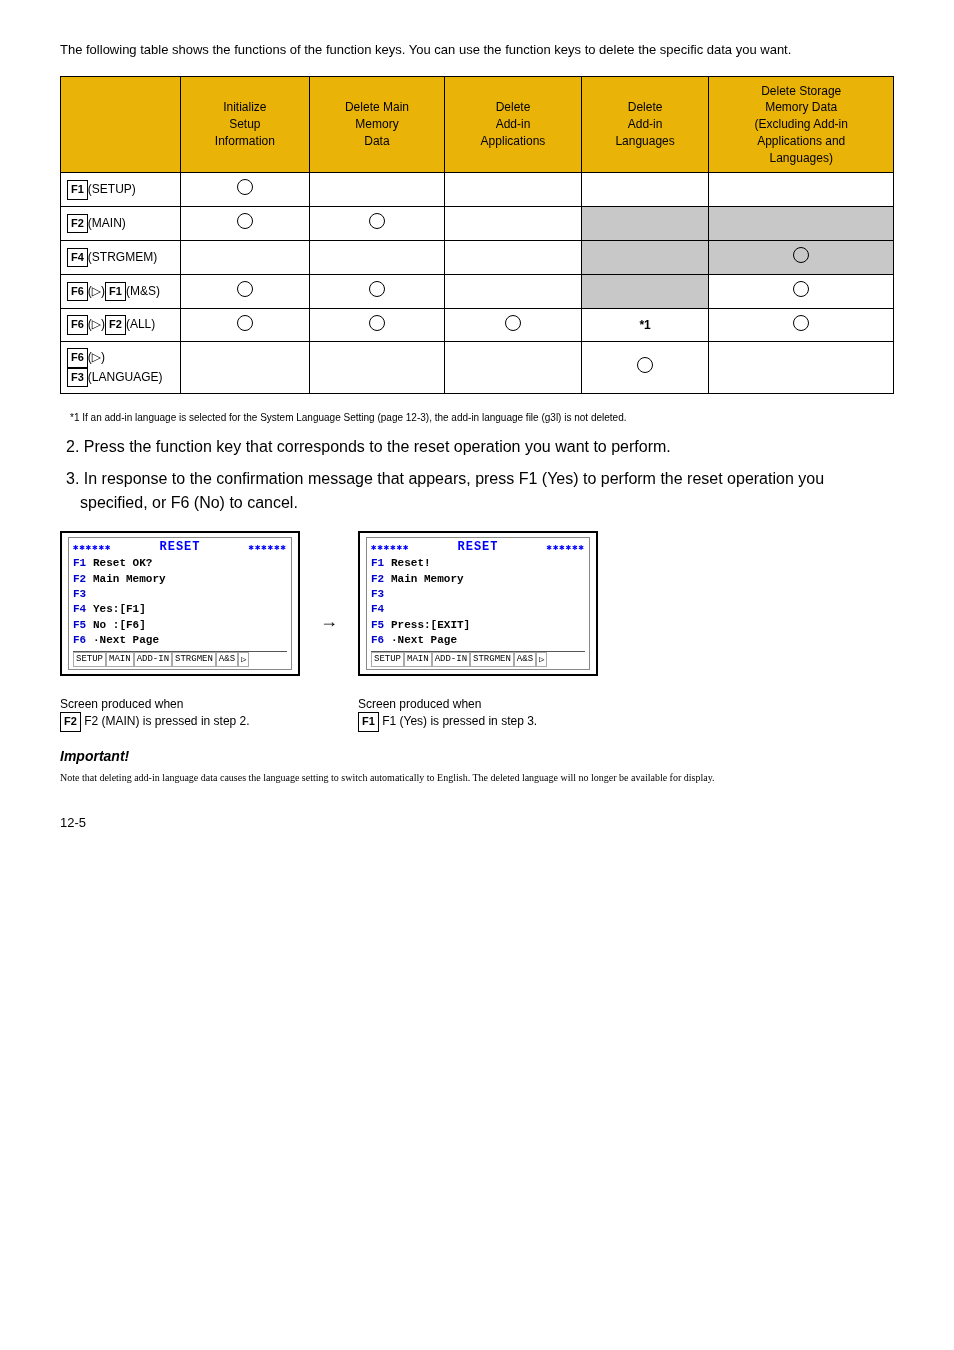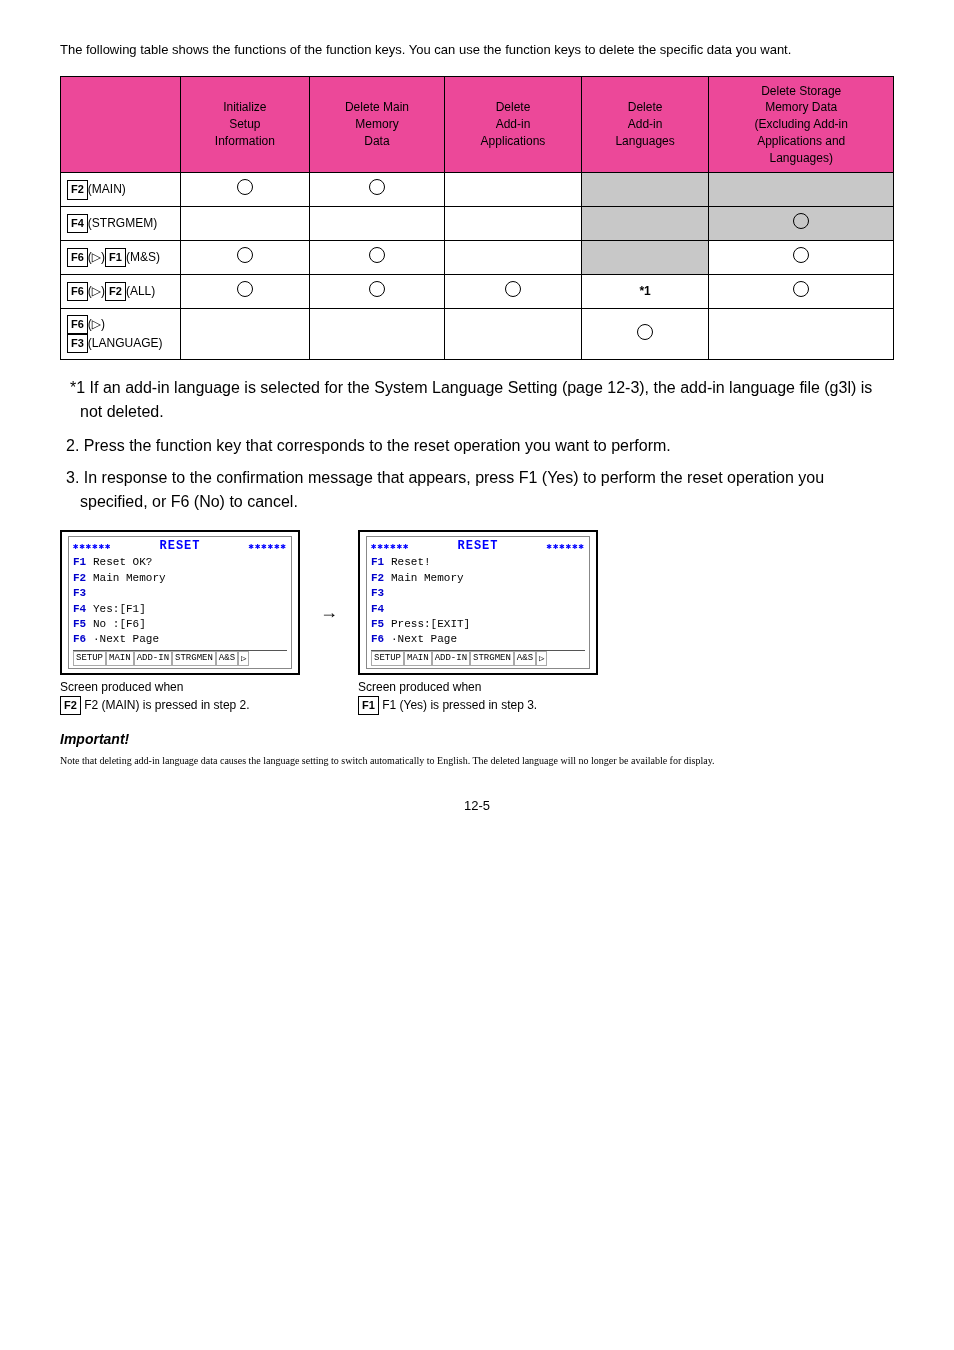--- a/index.html
+++ b/index.html
@@ -28,21 +28,21 @@
     table th, table td {
       border: 1px solid #000;
       padding: 6px 8px;
       text-align: center;
       vertical-align: middle;
       font-size: 12px;
       line-height: 1.4;
     }
     table th {
       font-weight: normal;
-      background: #ec4899;
+      background: #eab308;
     }
     .key-cell {
       text-align: left;
       font-size: 12px;
       padding-left: 6px;
     }
     .key-box {
       display: inline-block;
       border: 1px solid #000;
       padding: 1px 3px;
@@ -51,21 +51,21 @@
       background: #fff;
     }
     .circle {
       display: inline-block;
       width: 16px;
       height: 16px;
       border: 1.5px solid #000;
       border-radius: 50%;
     }
     .footnote {
-      font-size: 16px;
+      font-size: 10px;
       line-height: 1.5;
       margin-bottom: 10px;
       padding-left: 20px;
       text-indent: -10px;
     }
     .step {
       font-size: 16px;
       line-height: 1.5;
       margin-bottom: 8px;
       padding-left: 20px;
@@ -116,54 +116,54 @@
       font-size: 11px;
       line-height: 1.4;
     }
     .screen-frame .f-num {
       width: 20px;
       color: #00f;
       font-weight: bold;
     }
     .screen-frame .f-text {
       flex: 1;
+      font-weight: bold;
     }
     .screen-bottom {
       display: flex;
       border-top: 1px solid #555;
       font-size: 10px;
       background: #fff;
     }
     .screen-bottom span {
       border: 1px solid #aaa;
       padding: 1px 2px;
       font-size: 9px;
     }
     .screen-caption {
       font-size: 12px;
-      margin-top: 4px;
+      margin-top: 20px;
       line-height: 1.4;
     }
     .arrow {
       font-size: 18px;
       margin-top: -20px;
     }
     .important-title {
       font-style: italic;
       font-weight: bold;
       font-size: 14px;
       margin-bottom: 6px;
     }
     .important-text {
       font-size: 10px;
       line-height: 1.5;
       font-family: Liberation Serif, serif;
     }
     .page-num {
-      text-align: center;
       margin-top: 30px;
       font-size: 13px;
     }
     .deco-stars {
       font-size: 9px;
       color: #00f;
       letter-spacing: 1px;
     }
     .screen-border-inner {
       border: 1px solid #888;
@@ -182,20 +182,28 @@
       <tr>
         <th style="width:120px;"></th>
         <th>Initialize<br>Setup<br>Information</th>
         <th>Delete Main<br>Memory<br>Data</th>
         <th>Delete<br>Add-in<br>Applications</th>
         <th>Delete<br>Add-in<br>Languages</th>
         <th>Delete Storage<br>Memory Data<br>(Excluding Add-in<br>Applications and<br>Languages)</th>
       </tr>
     </thead>
     <tbody id="table-body">
+    <tr>
+          <td class="key-cell"><span class="key-box">F1</span>(SETUP)</td>
+          <td><span class="circle"></span></td>
+          <td></td>
+          <td></td>
+          <td></td>
+          <td></td>
+        </tr>
         <tr>
           <td class="key-cell"><span class="key-box">F2</span>(MAIN)</td>
           <td><span class="circle"></span></td>
           <td><span class="circle"></span></td>
           <td></td>
           <td style="background: rgb(200, 200, 200);"></td>
           <td style="background: rgb(200, 200, 200);"></td>
         </tr>
         <tr>
           <td class="key-cell"><span class="key-box">F4</span>(STRGMEM)</td>

